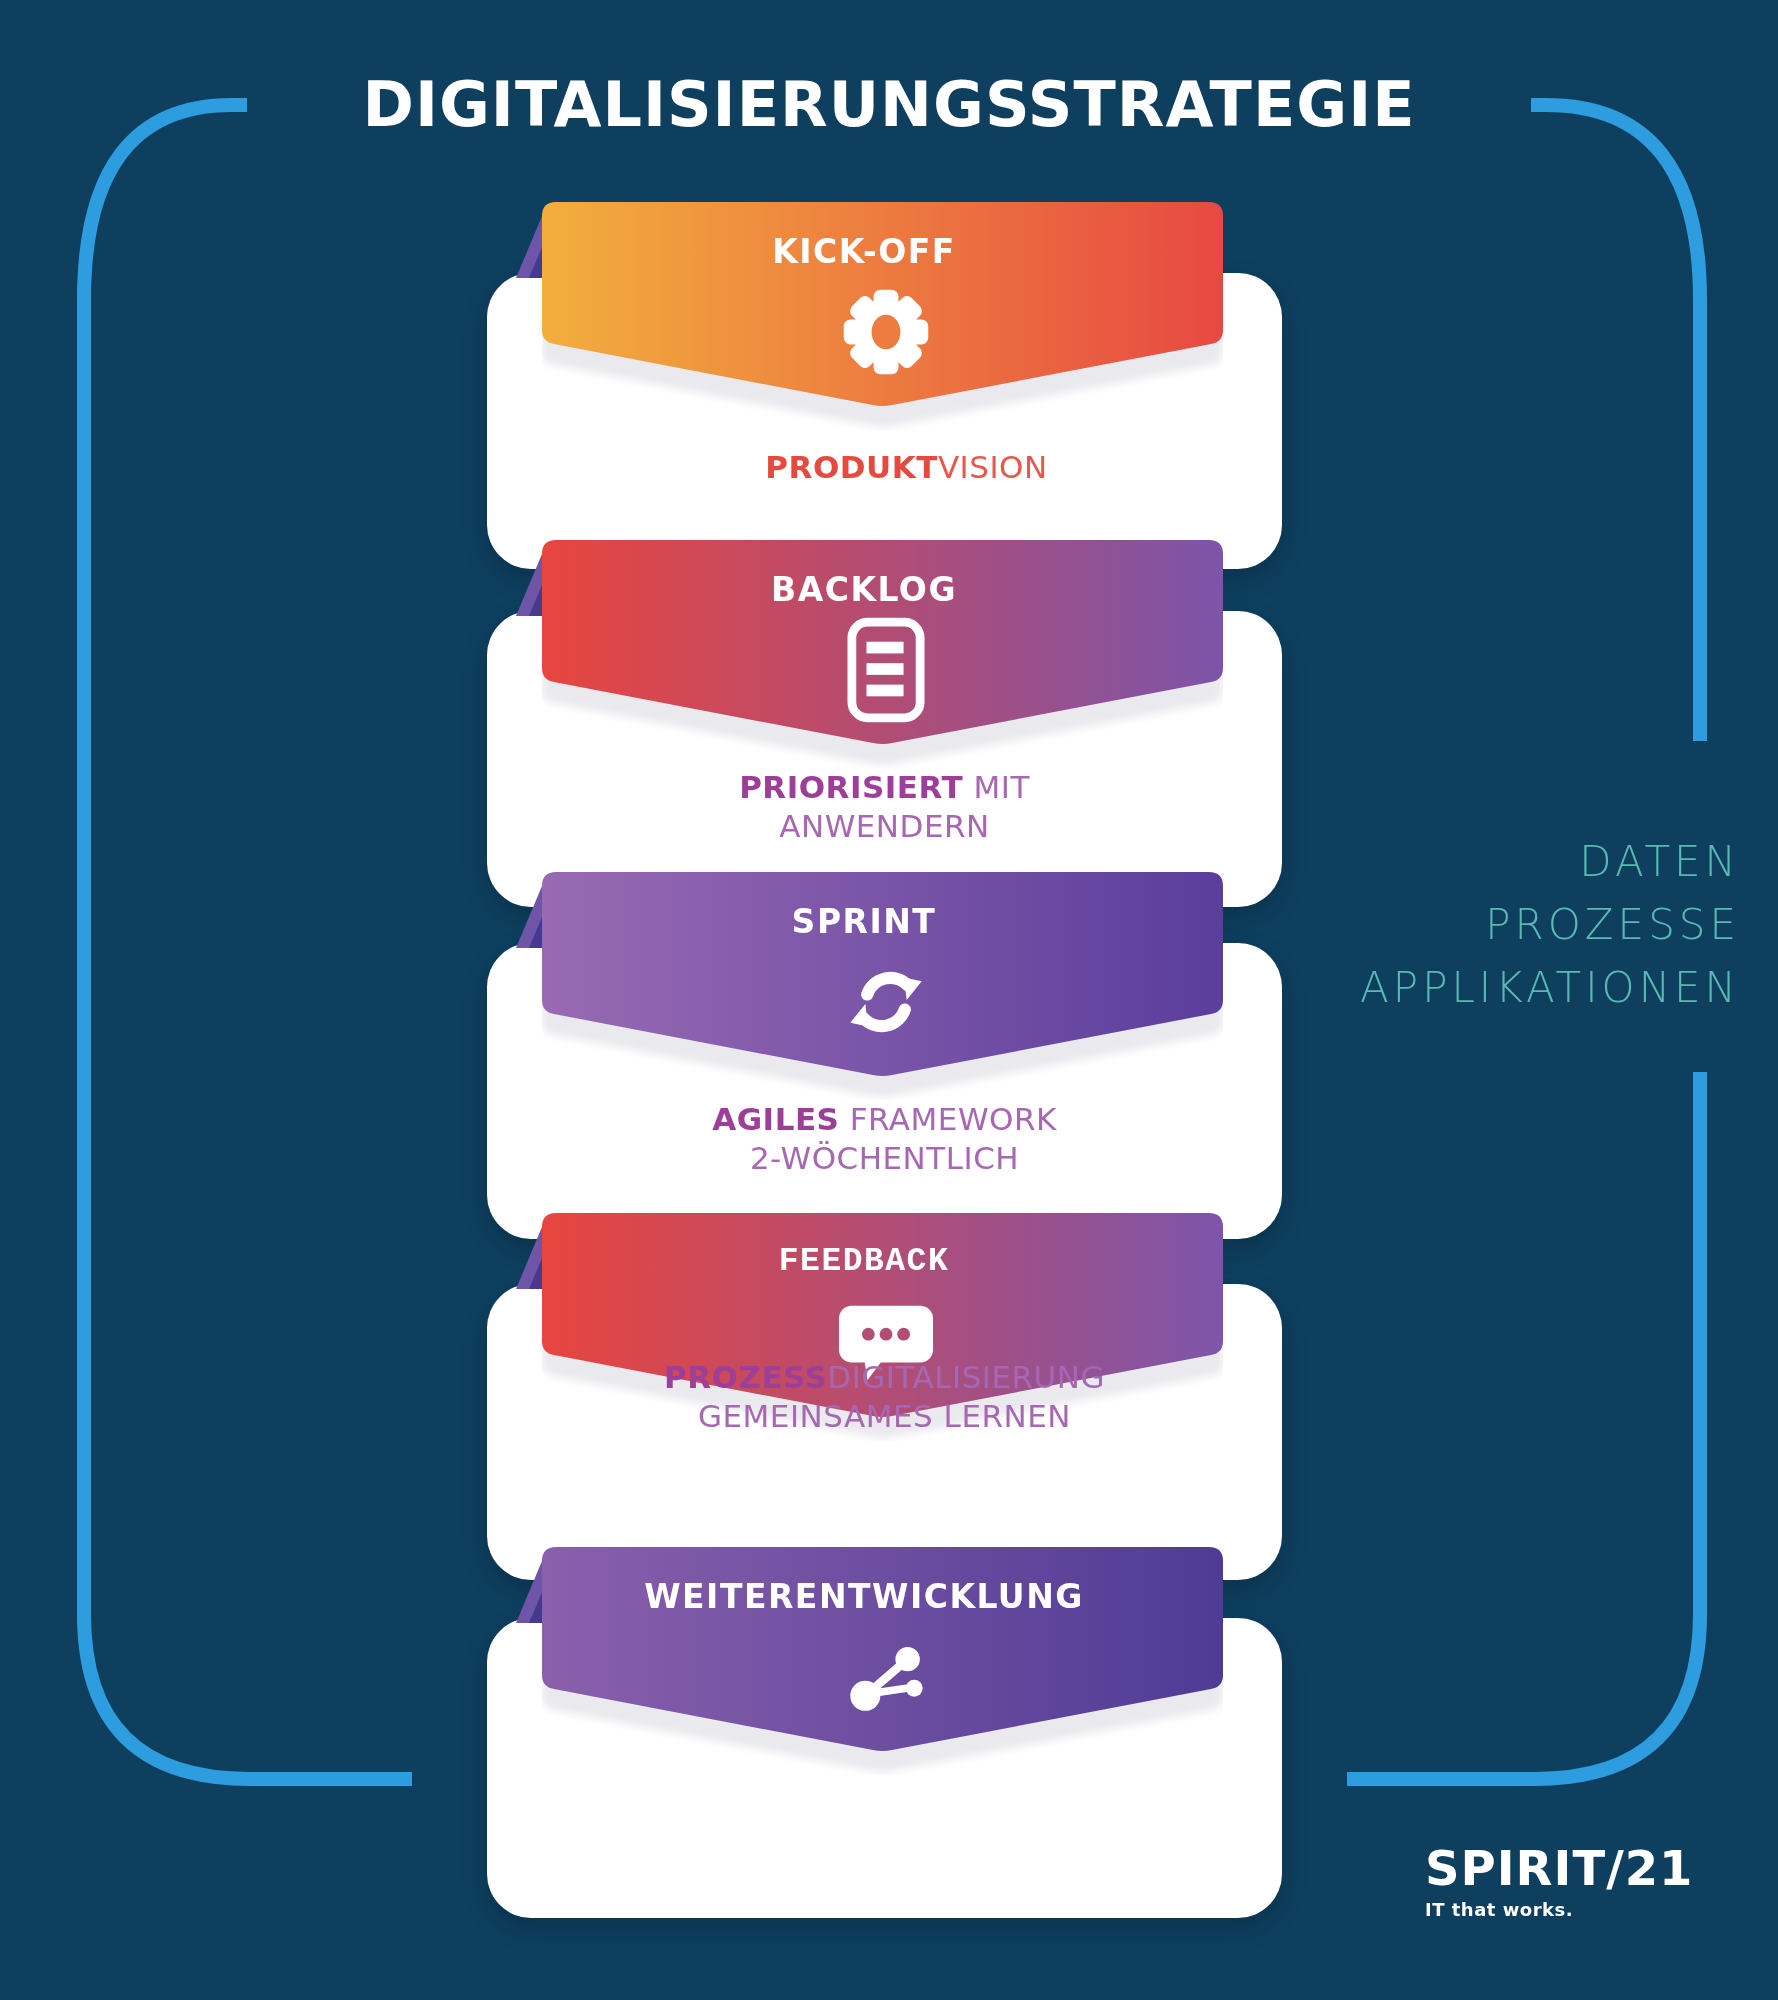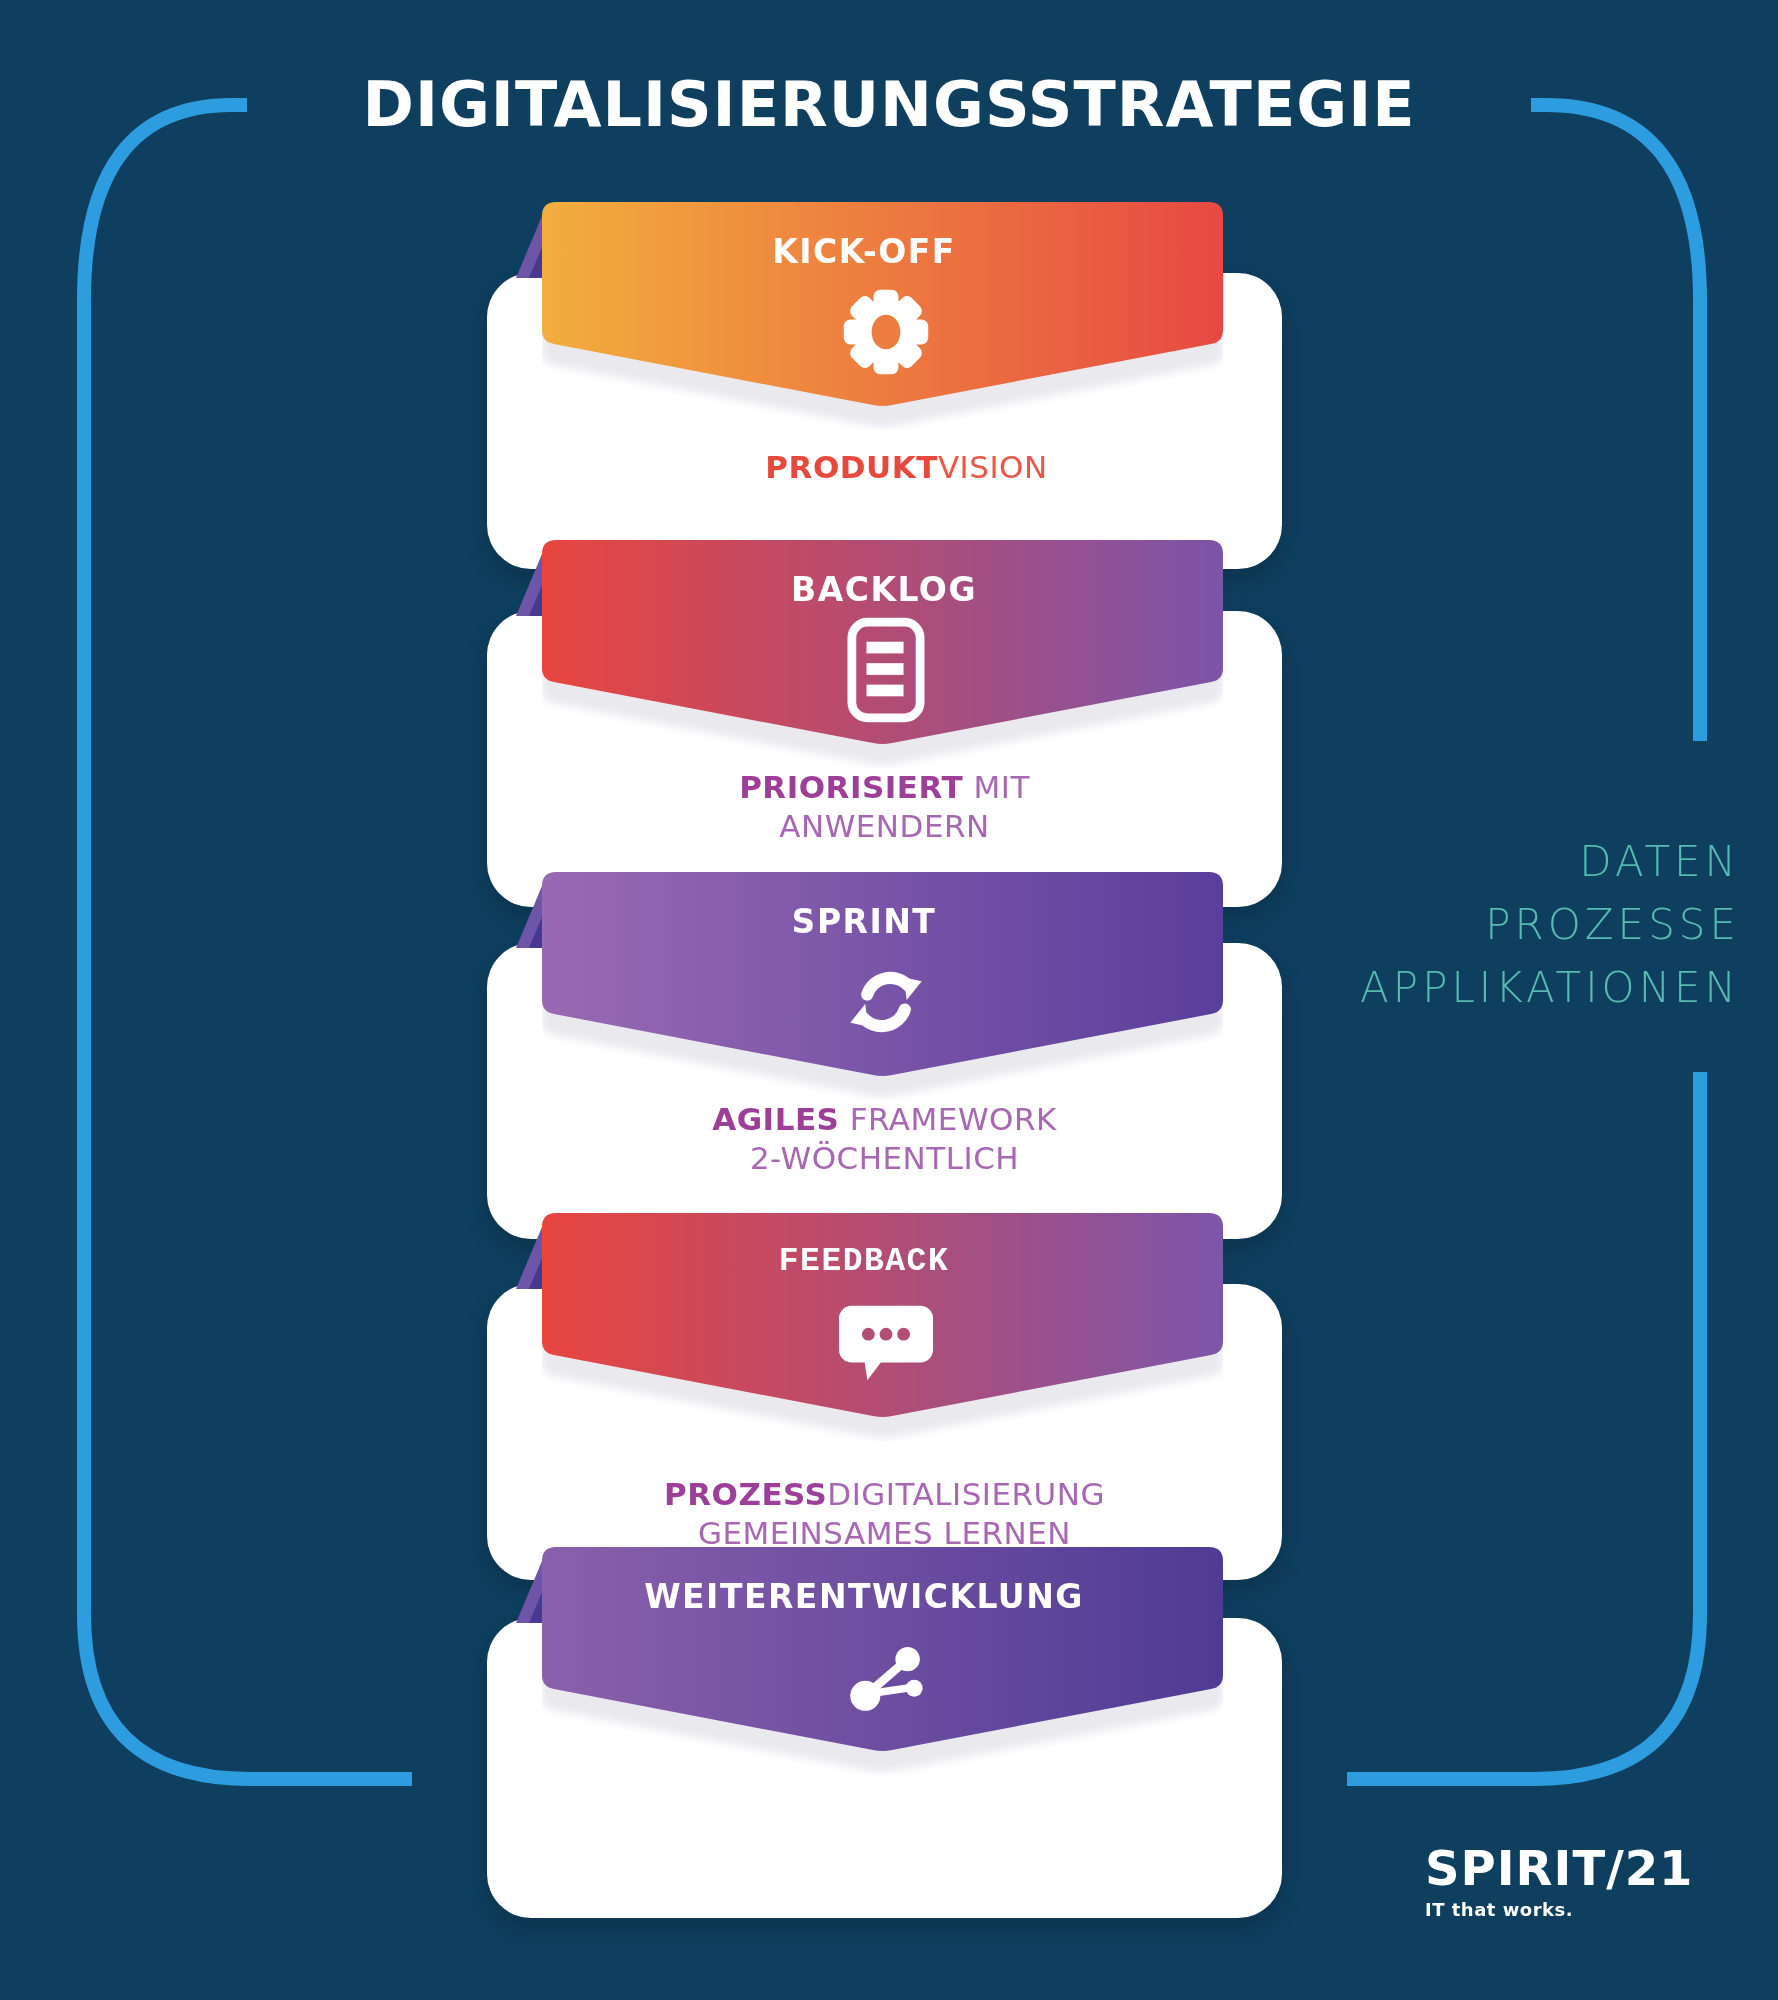--- a/index.html
+++ b/index.html
@@ -103,21 +103,21 @@
         <stop offset="0%" stop-color="#e8453e"></stop>
         <stop offset="100%" stop-color="#7c54a9"></stop>
       </linearGradient>
       <filter id="blur1" x="-10%" y="-10%" width="120%" height="120%">
           <feGaussianBlur stdDeviation="4"></feGaussianBlur>
         </filter>
     </defs>
     <path d="M14 0 H667 Q681 0 681 14 V128 Q681 140 669 142 L350 203 Q340.5 205 331 203 L12 142 Q0 140 0 128 V14 Q0 0 14 0 Z" transform="translate(0,21)" filter="url(#blur1)" fill="#e9e9ee"></path>
     <path d="M14 0 H667 Q681 0 681 14 V128 Q681 140 669 142 L350 203 Q340.5 205 331 203 L12 142 Q0 140 0 128 V14 Q0 0 14 0 Z" fill="url(#grad1)"></path>
   </svg>
-  <div class="banner-label" style="top:570px;padding-left:20px;">BACKLOG</div>
+  <div class="banner-label" style="top:570px;">BACKLOG</div>
   <div class="icon-wrap" style="top:618px;">
     <svg width="78" height="106" viewBox="0 0 80 108">
       <rect x="5" y="5" width="70" height="98" rx="16" fill="none" stroke="#ffffff" stroke-width="9"></rect>
       <rect x="20" y="25" width="38" height="12" fill="#ffffff"></rect>
       <rect x="20" y="47" width="38" height="12" fill="#ffffff"></rect>
       <rect x="20" y="69" width="38" height="12" fill="#ffffff"></rect>
     </svg>
   </div>
   <div class="bodytext stage-purple" style="top:768px;">
     <div><span class="seg-b">PRIORISIERT</span><span class="seg-r"> MIT</span></div>
@@ -179,21 +179,21 @@
   <div class="banner-label" style="top:1243px;font-family:Liberation Mono, monospace;">FEEDBACK</div>
   <div class="icon-wrap" style="top:1291px;">
     <svg width="98" height="80" viewBox="0 0 100 80">
       <rect x="2" y="2" width="96" height="58" rx="13" fill="#ffffff"></rect>
       <polygon points="28,58 46,58 31,78" fill="#ffffff"></polygon>
       <circle cx="32" cy="31" r="6.5" fill="#b34d74"></circle>
       <circle cx="50" cy="31" r="6.5" fill="#b34d74"></circle>
       <circle cx="68" cy="31" r="6.5" fill="#b34d74"></circle>
     </svg>
   </div>
-  <div class="bodytext stage-purple" style="top:1475px;">
+  <div class="bodytext stage-purple" style="top:1358px;">
     <div><span class="seg-b">PROZESS</span><span class="seg-r">DIGITALISIERUNG</span></div>
     <div><span class="seg-r">GEMEINSAMES LERNEN</span></div>
   </div>
 
   <div class="card" style="top:1618px; height:300px;"></div>
   <svg class="fold" style="top:1561px;" viewBox="0 0 26 62">
     <polygon points="26,0 26,62 0,62" fill="#6f55a8"></polygon>
     <polygon points="26,31 26,62 13,62" fill="#463a90"></polygon>
   </svg>
   <svg class="banner" style="top:1547px;" width="681" height="228" viewBox="0 0 681 228">

